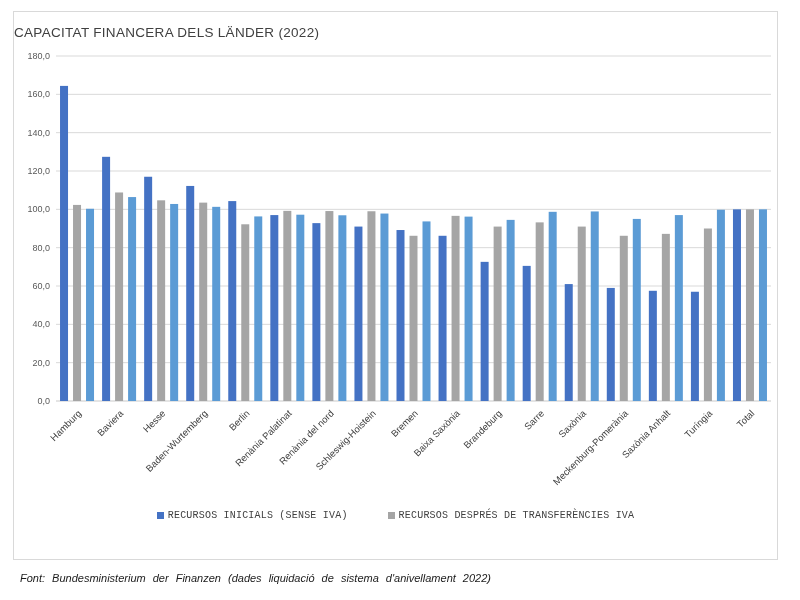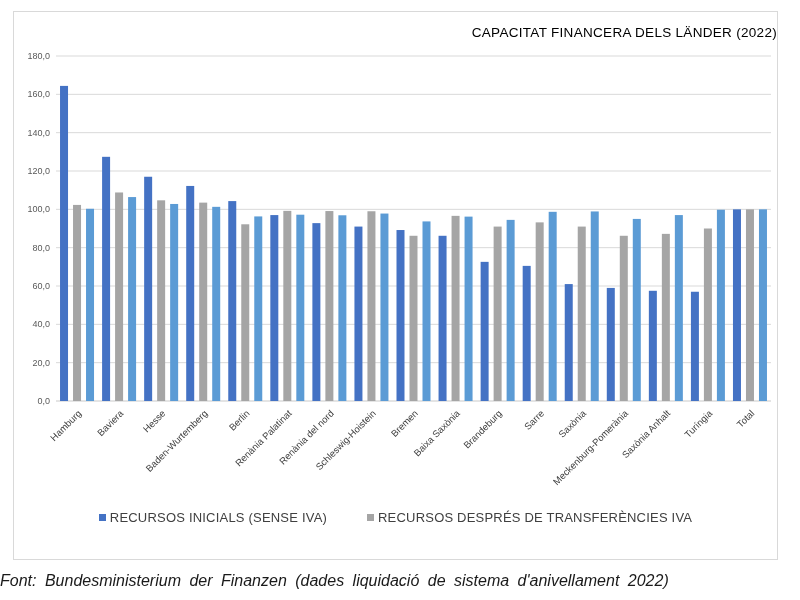--- a/index.html
+++ b/index.html
@@ -12,23 +12,23 @@
   .figure-box {
     position: absolute;
     left: 13px; top: 11px;
     width: 765px; height: 549px;
     background: #ffffff;
     border: 1px solid #d9d9d9;
   }
   .chart-title {
     position: absolute;
     top: 13px; left: 0; right: 0;
-    text-align: right;
+    text-align: left;
     font-size: 13.5px;
-    color: #000000;
+    color: #404040;
     letter-spacing: 0.3px;
   }
   svg.plot {
     position: absolute;
     left: 0; top: 0;
     width: 763px; height: 547px;
   }
   .legend {
     position: absolute;
     top: 498px; left: 0; right: 0;
@@ -41,29 +41,30 @@
     display: flex;
     align-items: center;
     gap: 4px;
   }
   .legend-swatch {
     width: 7px; height: 7px;
     display: inline-block;
     flex: 0 0 auto;
   }
   .legend-label {
-    font-size: 13px;
+    font-size: 10px;
     color: #404040;
     letter-spacing: 0.2px;
     white-space: nowrap;
+    font-family: Liberation Mono, monospace;
   }
   .source-note {
     position: absolute;
-    left: 0; top: 572px;
-    font-size: 16px;
+    left: 20px; top: 572px;
+    font-size: 11px;
     font-style: italic;
     color: #1a1a1a;
     word-spacing: 4px;
   }
 </style>
 </head>
 <body>
 
 <div class="figure-box">
   <svg class="plot" viewBox="0 0 763 547" id="plot-svg">

